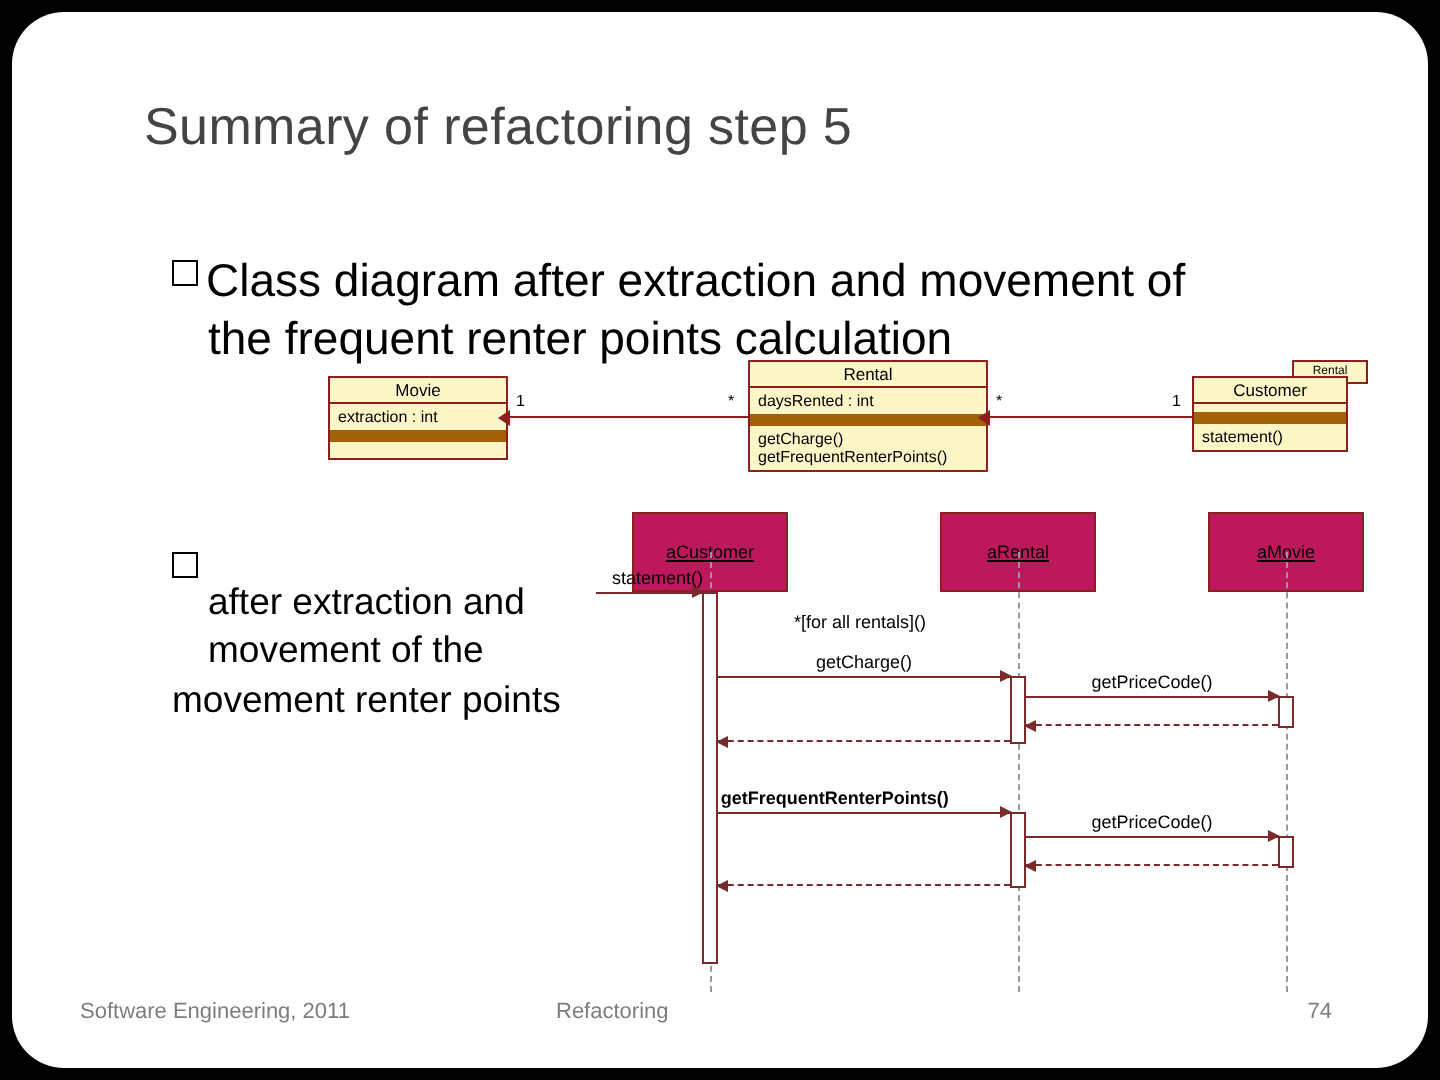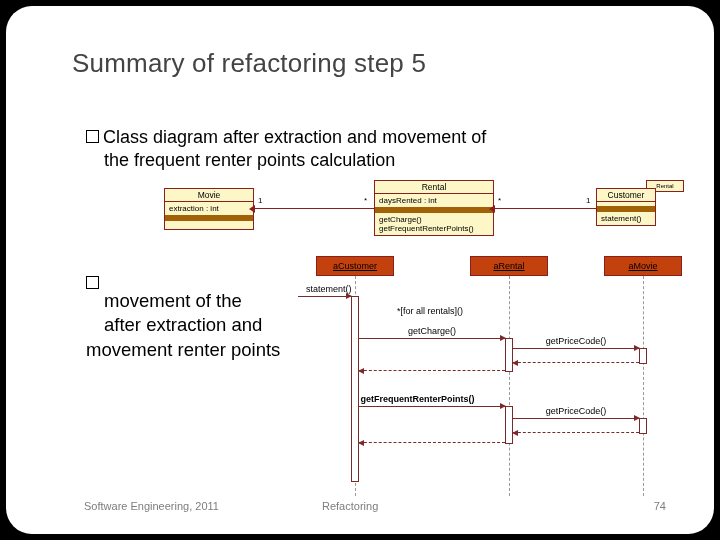--- a/index.html
+++ b/index.html
@@ -2,63 +2,63 @@
 <html><head>
 <meta charset="utf-8">
 <style>
   * { box-sizing: border-box; margin: 0; padding: 0; }
   html, body { width: 720px; height: 540px; font-family: Arial, Helvetica, sans-serif; background: #000; }
   .slide {
     position: absolute; top: 6px; left: 6px; right: 6px; bottom: 6px;
     background: #fff; border-radius: 26px; overflow: hidden;
   }
   .title { position: absolute; top: 42px; left: 66px; font-size: 26px; font-weight: 400; color: #444; letter-spacing: 0.2px; }
-  .body { position: absolute; top: 120px; left: 80px; right: 50px; font-size: 18px; color: #000; line-height: 1.28; }
+  .body { position: absolute; top: 120px; left: 80px; right: 50px; font-size: 23px; color: #000; line-height: 1.28; }
   .bullet-row { display: flex; align-items: flex-start; }
   .bullet { width: 13px; height: 13px; border: 1.6px solid #000; margin-top: 4px; margin-right: 4px; flex: 0 0 auto; }
   .indent { margin-left: 18px; margin-top: 0; }
   .sec2 { position: absolute; top: 266px; left: 80px; width: 250px; font-size: 18.5px; color: #000; line-height: 1.28; }
 
   
   .classdia { position: absolute; top: 174px; left: 158px; width: 520px; height: 80px; font-size: 8px; font-family: Arial; }
   .cls { position: absolute; background: #fdf6c7; border: 1px solid #8a1f1f; }
   .cls .nm { text-align: center; border-bottom: 1px solid #8a1f1f; padding: 1px 4px; font-size: 8.5px; }
   .cls .attr { border-bottom: 6px solid #a16207; padding: 2px 4px; min-height: 10px; }
   .cls .ops { padding: 2px 4px; min-height: 8px; }
   .cls-movie { top: 8px; left: 0; width: 90px; }
   .cls-rental { top: 0; left: 210px; width: 120px; }
-  .cls-customer { top: 8px; left: 432px; width: 60px; }
+  .cls-customer { top: 8px; left: 432px; width: 78px; }
   .assoc { position: absolute; height: 1px; background: #8a1f1f; }
   .assoc1 { top: 28px; left: 90px; width: 120px; }
   .assoc2 { top: 28px; left: 330px; width: 102px; }
   .arrowL { position:absolute; width:0; height:0; border-top:4px solid transparent; border-bottom:4px solid transparent; border-right:6px solid #8a1f1f; top:-3px; left:-5px; }
   .mult { position:absolute; font-size:8px; color:#000; }
 
   
   .seqdia { position: absolute; top: 250px; left: 292px; width: 392px; height: 240px; font-size: 9px; }
-  .obj { position: absolute; top: 0; width: 78px; text-align: center; background: #c2410c; border: 1px solid #8a1f1f; padding: 4px 3px; text-decoration: underline; font-size: 9px; }
+  .obj { position: absolute; top: 0; width: 78px; text-align: center; background: #be185d; border: 1px solid #8a1f1f; padding: 14px 3px; text-decoration: underline; font-size: 9px; }
   .obj-cust { left: 18px; }
   .obj-rent { left: 172px; text-decoration: underline; }
   .obj-mov  { left: 306px; text-align: center; }
   .life { position: absolute; top: 20px; bottom: 0; width: 0; border-left: 1px dashed #999; }
   .life-cust { left: 57px; }
   .life-rent { left: 211px; }
   .life-mov  { left: 345px; }
   .act { position: absolute; width: 8px; background: #fff; border: 1px solid #7a2a2a; }
   .msg { position: absolute; height: 1px; background: #7a2a2a; }
   .msg .lbl { position:absolute; top:-12px; left:50%; transform:translateX(-50%); white-space:nowrap; font-size:9px; }
   .arrR { position:absolute; right:-1px; top:-3px; width:0;height:0;border-top:3.5px solid transparent;border-bottom:3.5px solid transparent;border-left:6px solid #7a2a2a; }
   .retn { position:absolute; border-top:1px dashed #7a2a2a; height:0; }
   .arrL2 { position:absolute; left:-1px; top:-3px; width:0;height:0;border-top:3.5px solid transparent;border-bottom:3.5px solid transparent;border-right:6px solid #7a2a2a; }
   .entry { position:absolute; height:1px; background:#7a2a2a; }
   .loopnote { position:absolute; font-size:9px; }
   .bold { font-weight: bold; }
   .tag { position:absolute; top:0; right:0; width:38px; height:12px; background:#fdf6c7; border:1px solid #8a1f1f; font-size:6px; text-align:center; line-height:10px; }
 
-  .footer { position: absolute; bottom: 22px; left: 34px; right: 34px; font-size: 11px; color: #7d7d7d; margin-left: 44px; }
+  .footer { position: absolute; bottom: 22px; left: 34px; right: 34px; font-size: 11px; color: #7d7d7d; }
   .footer .mid { position:absolute; left: 238px; }
   .footer .pg { position:absolute; right: 14px; }
 </style>
 </head>
 <body>
 
 <div class="slide">
   <div class="title">Summary of refactoring step 5</div>
 
   <div class="body">
@@ -100,22 +100,22 @@
     <span class="mult" style="top:16px; left:94px;">1</span>
     <span class="mult" style="top:16px; left:200px;">*</span>
     <span class="mult" style="top:16px; left:334px;">*</span>
     <span class="mult" style="top:16px; left:422px;">1</span>
   </div>
 
   <div class="sec2">
     <div class="bullet-row">
       <span class="bullet"></span>
     </div>
+    <div class="indent">after extraction and</div>
     <div class="indent">movement of the</div>
-    <div class="indent">after extraction and</div>
     <div style="margin-top:2px;">movement renter points</div>
   </div>
 
   <div class="seqdia">
     <div class="obj obj-cust">aCustomer</div>
     <div class="obj obj-rent">aRental</div>
     <div class="obj obj-mov">aMovie</div>
     <div class="life life-cust"></div>
     <div class="life life-rent"></div>
     <div class="life life-mov"></div>

